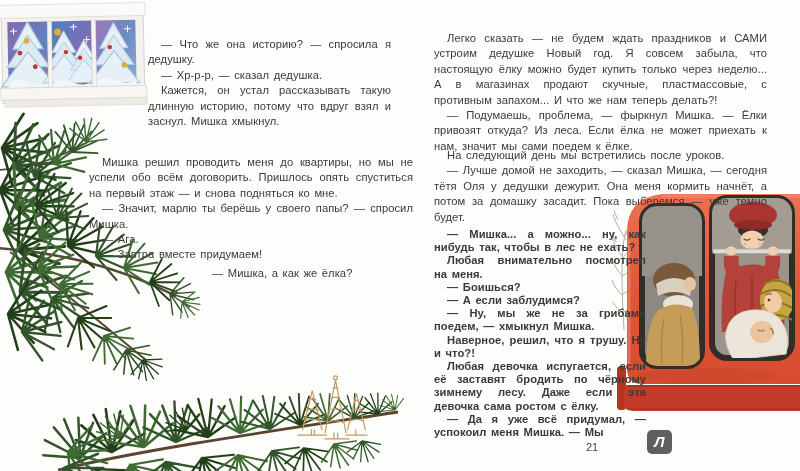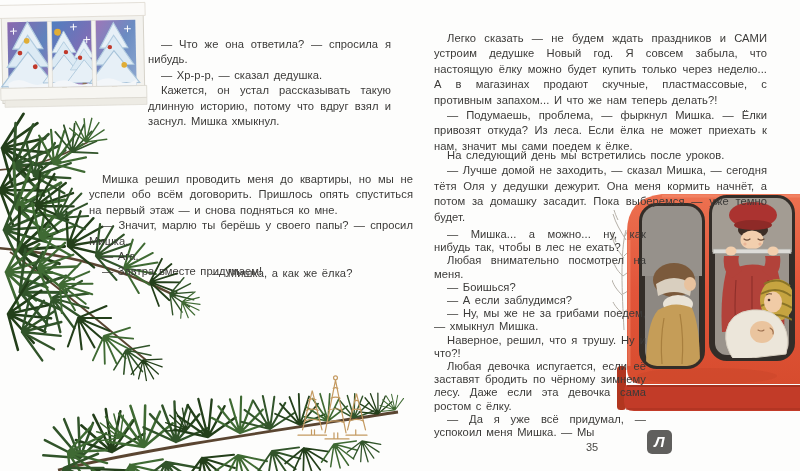--- a/index.html
+++ b/index.html
@@ -2,21 +2,21 @@
 <html><head>
 <meta charset="utf-8">
 <style>
   html,body{margin:0;padding:0;}
   body{width:800px;height:471px;background:#fdfdfc;overflow:hidden;position:relative;
        font-family:"Liberation Sans",sans-serif;}
   .abs{position:absolute;}
   .txt{font-size:11.2px;line-height:15.4px;color:#3b3a38;text-align:justify;
        word-spacing:1.4px;letter-spacing:.05px;}
   .txt p{margin:0;text-indent:13px;}
-  .tight{line-height:13.2px;}
+  .tight{line-height:13.2px;font-weight:bold;}
   .right-al{text-align:left;text-indent:0 !important;}
   .pagenum{font-size:11px;color:#4a4946;}
   .badge{width:25px;height:24px;border-radius:5px;background:#605f5d;color:#fff;
          font-style:italic;font-weight:bold;font-size:15px;line-height:24px;
          text-align:center;}
   svg{display:block;}
 </style>
 </head>
 <body>
 
@@ -172,27 +172,27 @@
       <path d="M47 64 Q58 60 69 64 M49 48 Q58 44 67 48 M52 32 Q58 29 64 32 M55 19 Q58 17 61 19"></path>
       <circle cx="58" cy="5" r="2.6"></circle>
       <path d="M56 78 V86 M61 78 V86 M44 86 H76"></path>
       <path d="M74 74 L86 26 L98 74"></path>
       <path d="M77 62 Q86 58 95 62 M80 48 Q86 45 92 48 M83 36 Q86 34 89 36"></path>
       <path d="M85 74 V81 M72 81 H100"></path>
     </g>
   </svg>
 
   <div class="abs txt" style="left:148px;top:37px;width:243px;">
-    <p>— Что же она ответила? — спросила я нибудь.</p>
+    <p>— Что же она историю? — спросила я дедушку.</p>
     <p>— Хр-р-р, — сказал дедушка.</p>
     <p>Кажется, он устал рассказывать такую длинную историю, потому что вдруг взял и заснул. Мишка хмыкнул.</p>
   </div>
 
 
-  <div class="abs txt" style="left:66px;top:172px;width:324px;padding-left:23px;">
+  <div class="abs txt" style="left:66px;top:155px;width:324px;padding-left:23px;">
     <p>Мишка решил проводить меня до квартиры, но мы не успели обо всём договорить. Пришлось опять спуститься на первый этаж — и снова подняться ко мне.</p>
     <p>— Значит, марлю ты берёшь у своего папы? — спросил Мишка.</p>
     <p>— Ага.</p>
     <p>— Завтра вместе придумаем!</p>
   </div>
 
   <div class="abs txt" style="left:212px;top:266px;width:179px;">
     <p class="right-al">— Мишка, а как же ёлка?</p>
   </div>
 </div>
@@ -292,16 +292,16 @@
     <p>— Мишка... а можно... ну, как нибудь так, чтобы в лес не ехать?</p>
     <p>Любая внимательно посмотрел на меня.</p>
     <p>— Боишься?</p>
     <p>— А если заблудимся?</p>
     <p>— Ну, мы же не за грибами поедем, — хмыкнул Мишка.</p>
     <p>Наверное, решил, что я трушу. Ну и что?!</p>
     <p>Любая девочка испугается, если её заставят бродить по чёрному зимнему лесу. Даже если эта девочка сама ростом с ёлку.</p>
     <p>— Да я уже всё придумал, — успокоил меня Мишка. — Мы</p>
   </div>
 
-  <div class="abs pagenum" style="left:186px;top:441px;">35</div>
+  <div class="abs pagenum" style="left:186px;top:441px;">21</div>
 
   <div class="abs badge" style="left:247px;top:430px;">Л</div>
 </div>
 
 </body></html>

